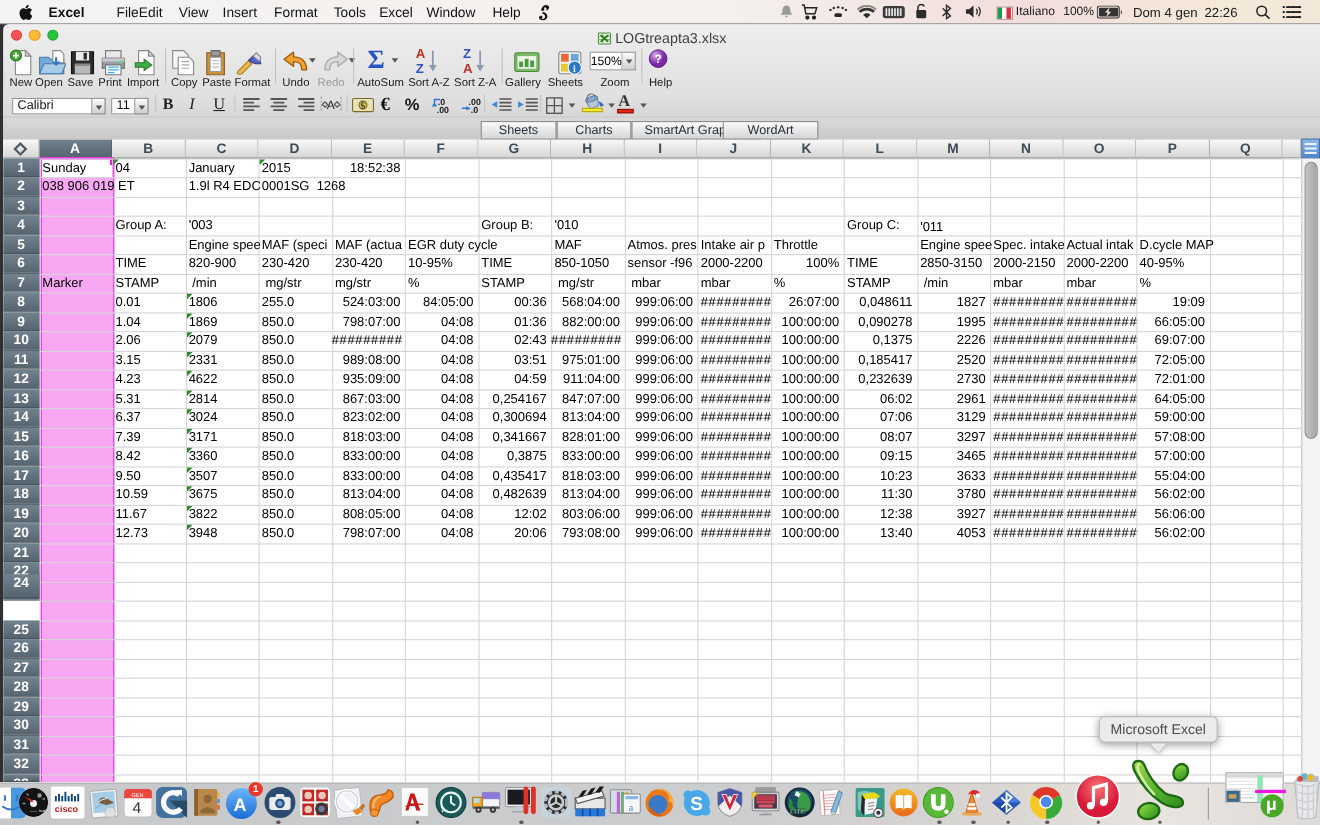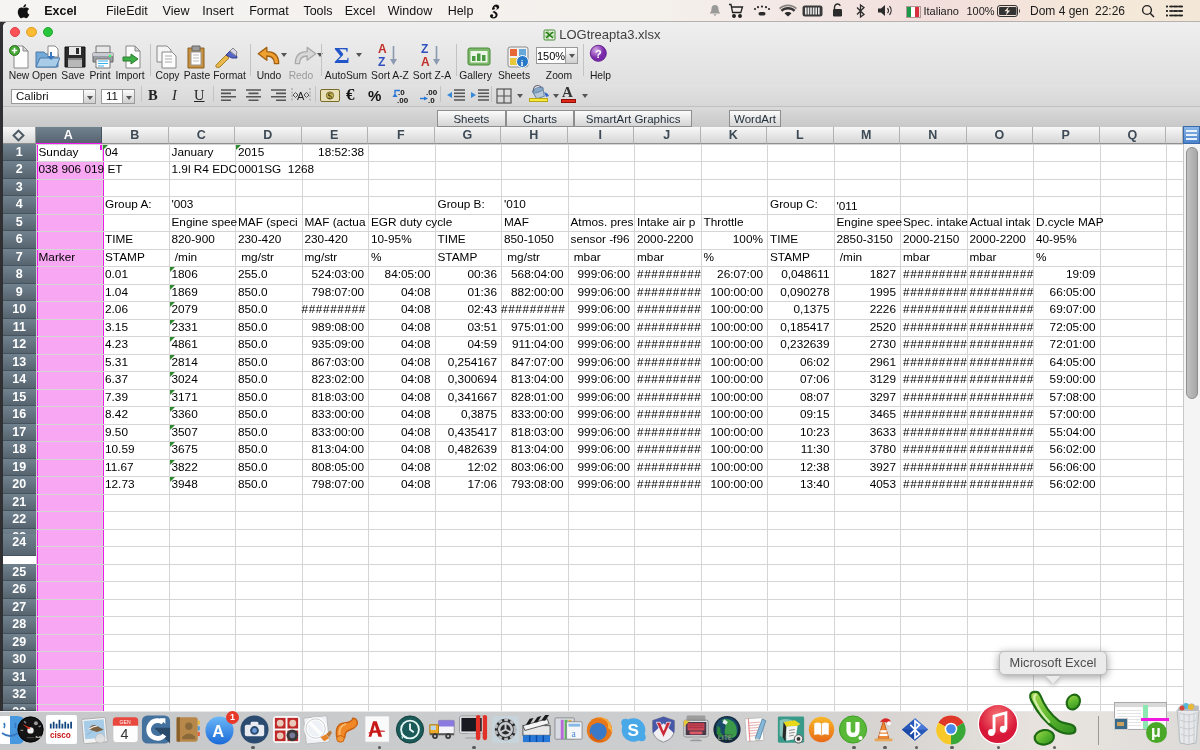--- a/index.html
+++ b/index.html
@@ -373,21 +373,21 @@
 <div class="dd" style="left:582px;top:94px"></div>
 
 <div class="vsep" style="left:141px;top:86px;height:16px"></div>
 <div class="vsep" style="left:213px;top:86px;height:16px"></div>
 <div class="vsep" style="left:315px;top:86px;height:16px"></div>
 <div class="vsep" style="left:440px;top:86px;height:16px"></div>
 <div class="vsep" style="left:491px;top:86px;height:16px"></div>
 <div class="tab" style="left:436.7px;width:69.30000000000001px">Sheets</div>
 <div class="tab" style="left:506px;width:68px">Charts</div>
 <div class="tab" style="left:574px;width:118.29999999999995px">SmartArt Graphics</div>
-<div class="tab" style="left:729px;width:52px">WordArt</div>
+<div class="tab" style="left:657px;width:87px">WordArt</div>
 
 <div style="position:absolute;left:3px;top:127px;width:32.5px;height:16.5px;background:linear-gradient(#f8f8f8,#d6d6d6);border-right:1px solid #999;border-bottom:1px solid #8f8f8f"></div>
 <div style="position:absolute;left:13.5px;top:130.5px;width:9px;height:9px;border:2px solid #4c5a66;transform:rotate(45deg)"></div>
 <div class="ch" style="left:35.5px;width:66.5px;background:linear-gradient(#71828f,#56646f);color:#fff;border-right-color:#46525d">A</div>
 <div class="ch" style="left:1166px;width:17px"></div>
 
 <div style="position:absolute;left:37px;top:161px;width:64.5px;height:550px;background:#f8a8f3"></div>
 <div style="position:absolute;left:35.5px;top:142.5px;width:68px;height:2px;background:#f317ef"></div>
 <div style="position:absolute;left:99.5px;top:144.5px;width:4.5px;height:5px;background:#f317ef"></div>
 <div style="position:absolute;left:101.5px;top:142.5px;width:2px;height:568.5px;background:#f317ef"></div>
@@ -476,21 +476,21 @@
 <div class="rh" style="top:371.0px;height:17.5px;line-height:17.5px;overflow:hidden">14</div>
 <div class="rh" style="top:388.5px;height:17.5px;line-height:17.5px;overflow:hidden">15</div>
 <div class="rh" style="top:406.0px;height:17.5px;line-height:17.5px;overflow:hidden">16</div>
 <div class="rh" style="top:423.5px;height:17.5px;line-height:17.5px;overflow:hidden">17</div>
 <div class="rh" style="top:441.0px;height:17.5px;line-height:17.5px;overflow:hidden">18</div>
 <div class="rh" style="top:458.5px;height:17.5px;line-height:17.5px;overflow:hidden">19</div>
 <div class="rh" style="top:476.0px;height:17.5px;line-height:17.5px;overflow:hidden">20</div>
 <div class="rh" style="top:493.5px;height:17.5px;line-height:17.5px;overflow:hidden">21</div>
 <div class="rh" style="top:511.0px;height:17.5px;line-height:17.5px;overflow:hidden">22</div>
 <div class="rh" style="top:528.5px;height:17.5px;line-height:17.5px;overflow:hidden">23</div>
-<div class="rh" style="top:534px;height:22px;line-height:17.5px;overflow:hidden">24</div>
+<div class="rh" style="top:522px;height:22px;line-height:17.5px;overflow:hidden">24</div>
 <div class="rh" style="top:563.5px;height:17.5px;line-height:17.5px;overflow:hidden">25</div>
 <div class="rh" style="top:581.0px;height:17.5px;line-height:17.5px;overflow:hidden">26</div>
 <div class="rh" style="top:598.5px;height:17.5px;line-height:17.5px;overflow:hidden">27</div>
 <div class="rh" style="top:616.0px;height:17.5px;line-height:17.5px;overflow:hidden">28</div>
 <div class="rh" style="top:633.5px;height:17.5px;line-height:17.5px;overflow:hidden">29</div>
 <div class="rh" style="top:651.0px;height:17.5px;line-height:17.5px;overflow:hidden">30</div>
 <div class="rh" style="top:668.5px;height:17.5px;line-height:17.5px;overflow:hidden">31</div>
 <div class="rh" style="top:686.0px;height:17.5px;line-height:17.5px;overflow:hidden">32</div>
 <div class="rh" style="top:703.5px;height:7.5px;line-height:17.5px;overflow:hidden">33</div>
 <div class="c" style="left:38.5px;top:143.5px">Sunday</div>
@@ -610,21 +610,21 @@
 <div class="c r" style="left:501.0px;top:318.5px;width:62.5px">975:01:00</div>
 <div class="c r" style="left:567.5px;top:318.5px;width:62.5px">999:06:00</div>
 <div class="c" style="left:637.0px;top:318.5px"><span class="hx">#########</span></div>
 <div class="c r" style="left:700.5px;top:318.5px;width:62.5px">100:00:00</div>
 <div class="c r" style="left:767.0px;top:318.5px;width:62.5px">0,185417</div>
 <div class="c r" style="left:833.5px;top:318.5px;width:62.5px">2520</div>
 <div class="c" style="left:903.0px;top:318.5px"><span class="hx">#########</span></div>
 <div class="c" style="left:969.5px;top:318.5px"><span class="hx">#########</span></div>
 <div class="c r" style="left:1033.0px;top:318.5px;width:62.5px">72:05:00</div>
 <div class="c" style="left:105.0px;top:336.0px">4.23</div>
-<div class="c" style="left:171.5px;top:336.0px">4861</div>
+<div class="c" style="left:171.5px;top:336.0px">4622</div>
 <div class="tri" style="left:169.5px;top:337.0px"></div>
 <div class="c" style="left:238.0px;top:336.0px">850.0</div>
 <div class="c r" style="left:301.5px;top:336.0px;width:62.5px">935:09:00</div>
 <div class="c r" style="left:368.0px;top:336.0px;width:62.5px">04:08</div>
 <div class="c r" style="left:434.5px;top:336.0px;width:62.5px">04:59</div>
 <div class="c r" style="left:501.0px;top:336.0px;width:62.5px">911:04:00</div>
 <div class="c r" style="left:567.5px;top:336.0px;width:62.5px">999:06:00</div>
 <div class="c" style="left:637.0px;top:336.0px"><span class="hx">#########</span></div>
 <div class="c r" style="left:700.5px;top:336.0px;width:62.5px">100:00:00</div>
 <div class="c r" style="left:767.0px;top:336.0px;width:62.5px">0,232639</div>
@@ -743,21 +743,21 @@
 <div class="c r" style="left:833.5px;top:458.5px;width:62.5px">3927</div>
 <div class="c" style="left:903.0px;top:458.5px"><span class="hx">#########</span></div>
 <div class="c" style="left:969.5px;top:458.5px"><span class="hx">#########</span></div>
 <div class="c r" style="left:1033.0px;top:458.5px;width:62.5px">56:06:00</div>
 <div class="c" style="left:105.0px;top:476.0px">12.73</div>
 <div class="c" style="left:171.5px;top:476.0px">3948</div>
 <div class="tri" style="left:169.5px;top:477.0px"></div>
 <div class="c" style="left:238.0px;top:476.0px">850.0</div>
 <div class="c r" style="left:301.5px;top:476.0px;width:62.5px">798:07:00</div>
 <div class="c r" style="left:368.0px;top:476.0px;width:62.5px">04:08</div>
-<div class="c r" style="left:434.5px;top:476.0px;width:62.5px">17:06</div>
+<div class="c r" style="left:434.5px;top:476.0px;width:62.5px">20:06</div>
 <div class="c r" style="left:501.0px;top:476.0px;width:62.5px">793:08:00</div>
 <div class="c r" style="left:567.5px;top:476.0px;width:62.5px">999:06:00</div>
 <div class="c" style="left:637.0px;top:476.0px"><span class="hx">#########</span></div>
 <div class="c r" style="left:700.5px;top:476.0px;width:62.5px">100:00:00</div>
 <div class="c r" style="left:767.0px;top:476.0px;width:62.5px">13:40</div>
 <div class="c r" style="left:833.5px;top:476.0px;width:62.5px">4053</div>
 <div class="c" style="left:903.0px;top:476.0px"><span class="hx">#########</span></div>
 <div class="c" style="left:969.5px;top:476.0px"><span class="hx">#########</span></div>
 <div class="c r" style="left:1033.0px;top:476.0px;width:62.5px">56:02:00</div>
 

